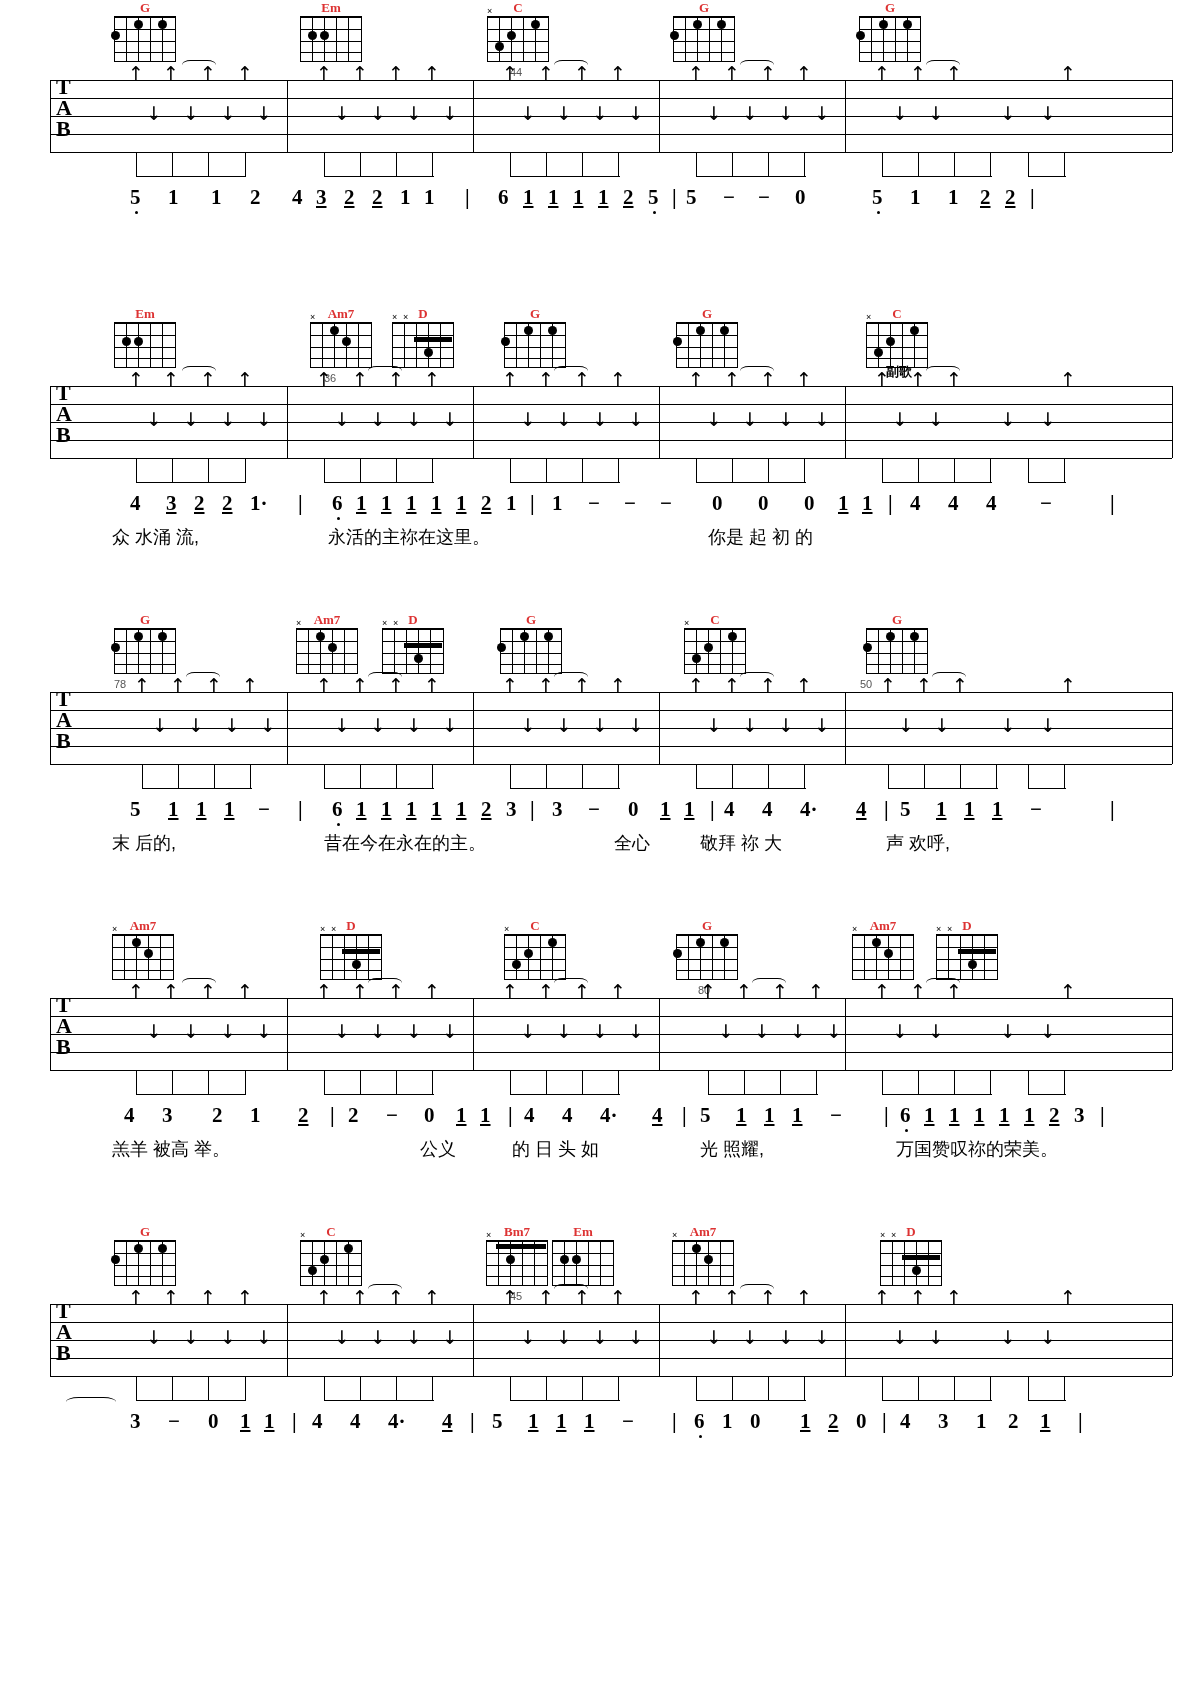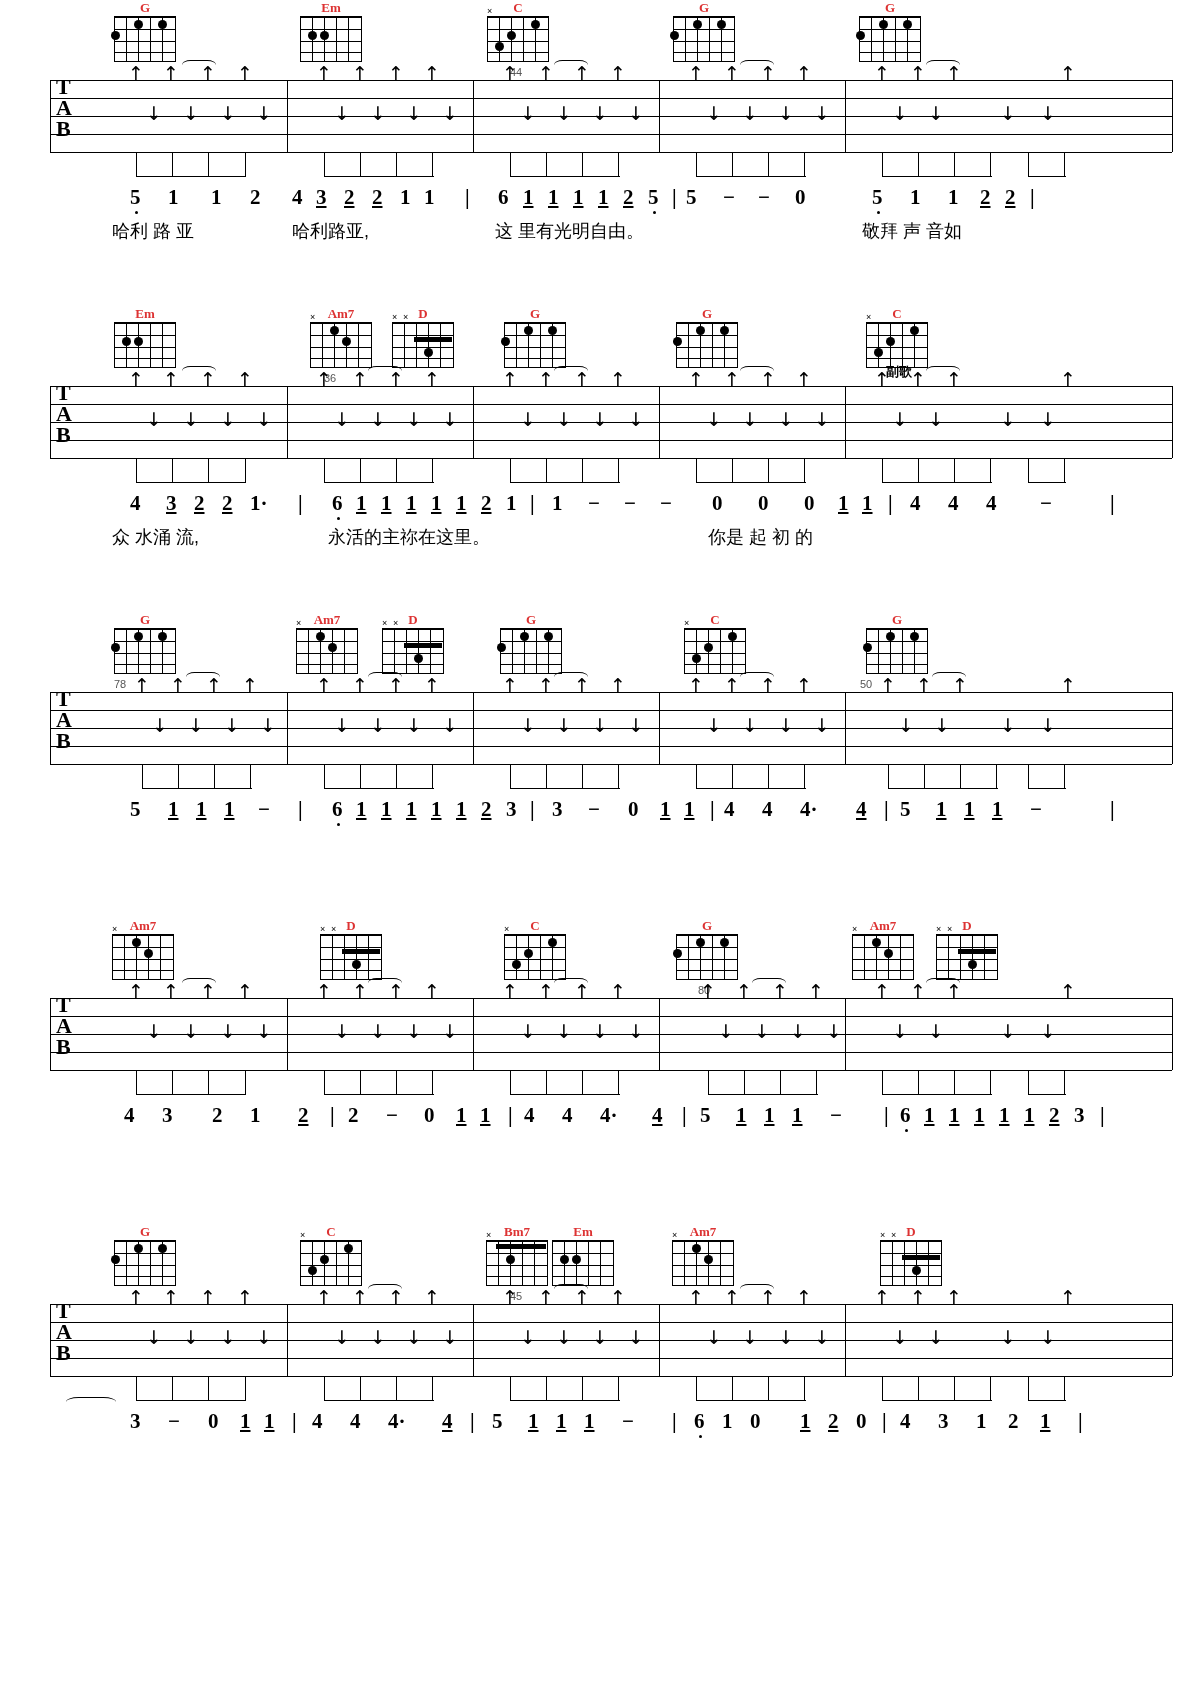--- a/index.html
+++ b/index.html
@@ -247,26 +247,20 @@
     <span class="num" style="left:723px">−</span>
     <span class="num" style="left:758px">−</span>
     <span class="num" style="left:795px">0</span>
     <span class="num" style="left:872px">5</span>
         <span class="dotu" style="left:877px;top:26px"></span>
     <span class="num" style="left:910px">1</span>
     <span class="num" style="left:948px">1</span>
     <span class="num u" style="left:980px">2</span>
     <span class="num u" style="left:1005px">2</span>
     <span class="num" style="left:1030px">|</span>
-  </div>
-  <div class="lyrrow">
-    <span class="lyr" style="left:112px">哈利 路 亚</span>
-    <span class="lyr" style="left:292px">哈利路亚,</span>
-    <span class="lyr" style="left:495px">这 里有光明自由。</span>
-    <span class="lyr" style="left:862px">敬拜 声 音如</span>
   </div>
 </div>
 
 <div class="system" style="position:absolute;left:0;top:306px;">
   <div class="chords">
     <div class="chordbox" style="left:114px">
       <div class="chordname">Em</div>
       <div class="grid">
         <i class="vline" style="left:11px"></i>
             <i class="vline" style="left:23px"></i>
@@ -710,20 +704,27 @@
     <span class="num" style="left:800px">4·</span>
     <span class="num u" style="left:856px">4</span>
     <span class="num" style="left:884px">|</span>
     <span class="num" style="left:900px">5</span>
     <span class="num u" style="left:936px">1</span>
     <span class="num u" style="left:964px">1</span>
     <span class="num u" style="left:992px">1</span>
     <span class="num" style="left:1030px">−</span>
     <span class="num" style="left:1110px">|</span>
   </div>
+  <div class="lyrrow">
+    <span class="lyr" style="left:112px">末 后的,</span>
+    <span class="lyr" style="left:324px">昔在今在永在的主。</span>
+    <span class="lyr" style="left:614px">全心</span>
+    <span class="lyr" style="left:700px">敬拜 祢 大</span>
+    <span class="lyr" style="left:886px">声 欢呼,</span>
+  </div>
 </div>
 
 <div class="system" style="position:absolute;left:0;top:918px;">
   <div class="chords">
     <div class="chordbox" style="left:112px">
       <div class="chordname">Am7</div>
       <div class="grid">
         <span class="mute" style="left:-1px">×</span>
         <i class="vline" style="left:11px"></i>
             <i class="vline" style="left:23px"></i>
@@ -937,20 +938,27 @@
         <span class="dotu" style="left:905px;top:26px"></span>
     <span class="num u" style="left:924px">1</span>
     <span class="num u" style="left:949px">1</span>
     <span class="num u" style="left:974px">1</span>
     <span class="num u" style="left:999px">1</span>
     <span class="num u" style="left:1024px">1</span>
     <span class="num u" style="left:1049px">2</span>
     <span class="num" style="left:1074px">3</span>
     <span class="num" style="left:1100px">|</span>
   </div>
+  <div class="lyrrow">
+    <span class="lyr" style="left:112px">羔羊 被高 举。</span>
+    <span class="lyr" style="left:420px">公义</span>
+    <span class="lyr" style="left:512px">的 日 头 如</span>
+    <span class="lyr" style="left:700px">光 照耀,</span>
+    <span class="lyr" style="left:896px">万国赞叹祢的荣美。</span>
+  </div>
 </div>
 
 <div class="system" style="position:absolute;left:0;top:1224px;">
   <div class="chords">
     <div class="chordbox" style="left:114px">
       <div class="chordname">G</div>
       <div class="grid">
         <i class="vline" style="left:11px"></i>
             <i class="vline" style="left:23px"></i>
             <i class="vline" style="left:35px"></i>

